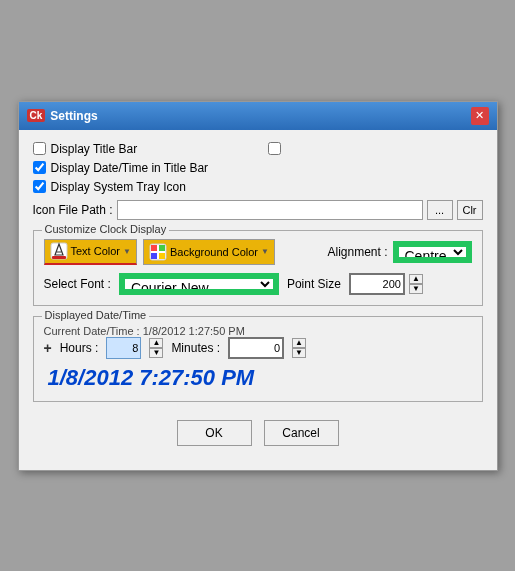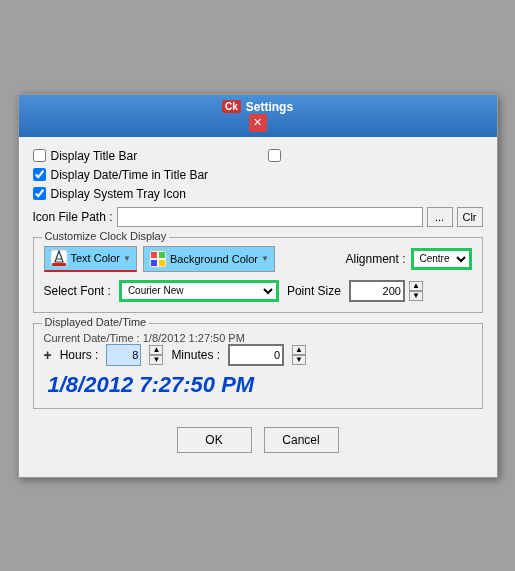--- a/index.html
+++ b/index.html
@@ -21,21 +21,20 @@
     }
     .title-bar {
       background: linear-gradient(to bottom, #4a90d9, #2a6cb8);
       color: white;
       padding: 5px 8px;
       display: flex;
       justify-content: space-between;
       align-items: center;
       font-size: 12px;
       font-weight: bold;
-      flex-direction: column;
     }
     .title-bar-left {
       display: flex;
       align-items: center;
       gap: 5px;
     }
     .ck-logo {
       background: #cc3333;
       color: white;
       font-size: 10px;
@@ -114,21 +113,21 @@
       font-size: 11px;
       padding: 0 4px;
     }
 
     
     .color-btn {
       display: flex;
       align-items: center;
       gap: 3px;
       border: 1px solid #999;
-      background: #7dd3fc;
+      background: #eab308;
       padding: 2px 5px;
       cursor: pointer;
       height: 26px;
       font-size: 11px;
       position: relative;
     }
     .color-btn-active {
       border-bottom: 2px solid #cc2222;
     }
     .dropdown-arrow {
@@ -142,23 +141,23 @@
       margin-bottom: 8px;
     }
     .alignment-group {
       display: flex;
       align-items: center;
       gap: 5px;
       margin-left: auto;
     }
     select {
       height: 22px;
-      border: 3px solid #22c55e;
+      border: 6px solid #22c55e;
       background: white;
-      font-size: 10px;
+      font-size: 14px;
       padding: 0 2px;
     }
     .font-row {
       display: flex;
       align-items: center;
       gap: 8px;
     }
     .font-select {
       width: 160px;
       height: 22px;

